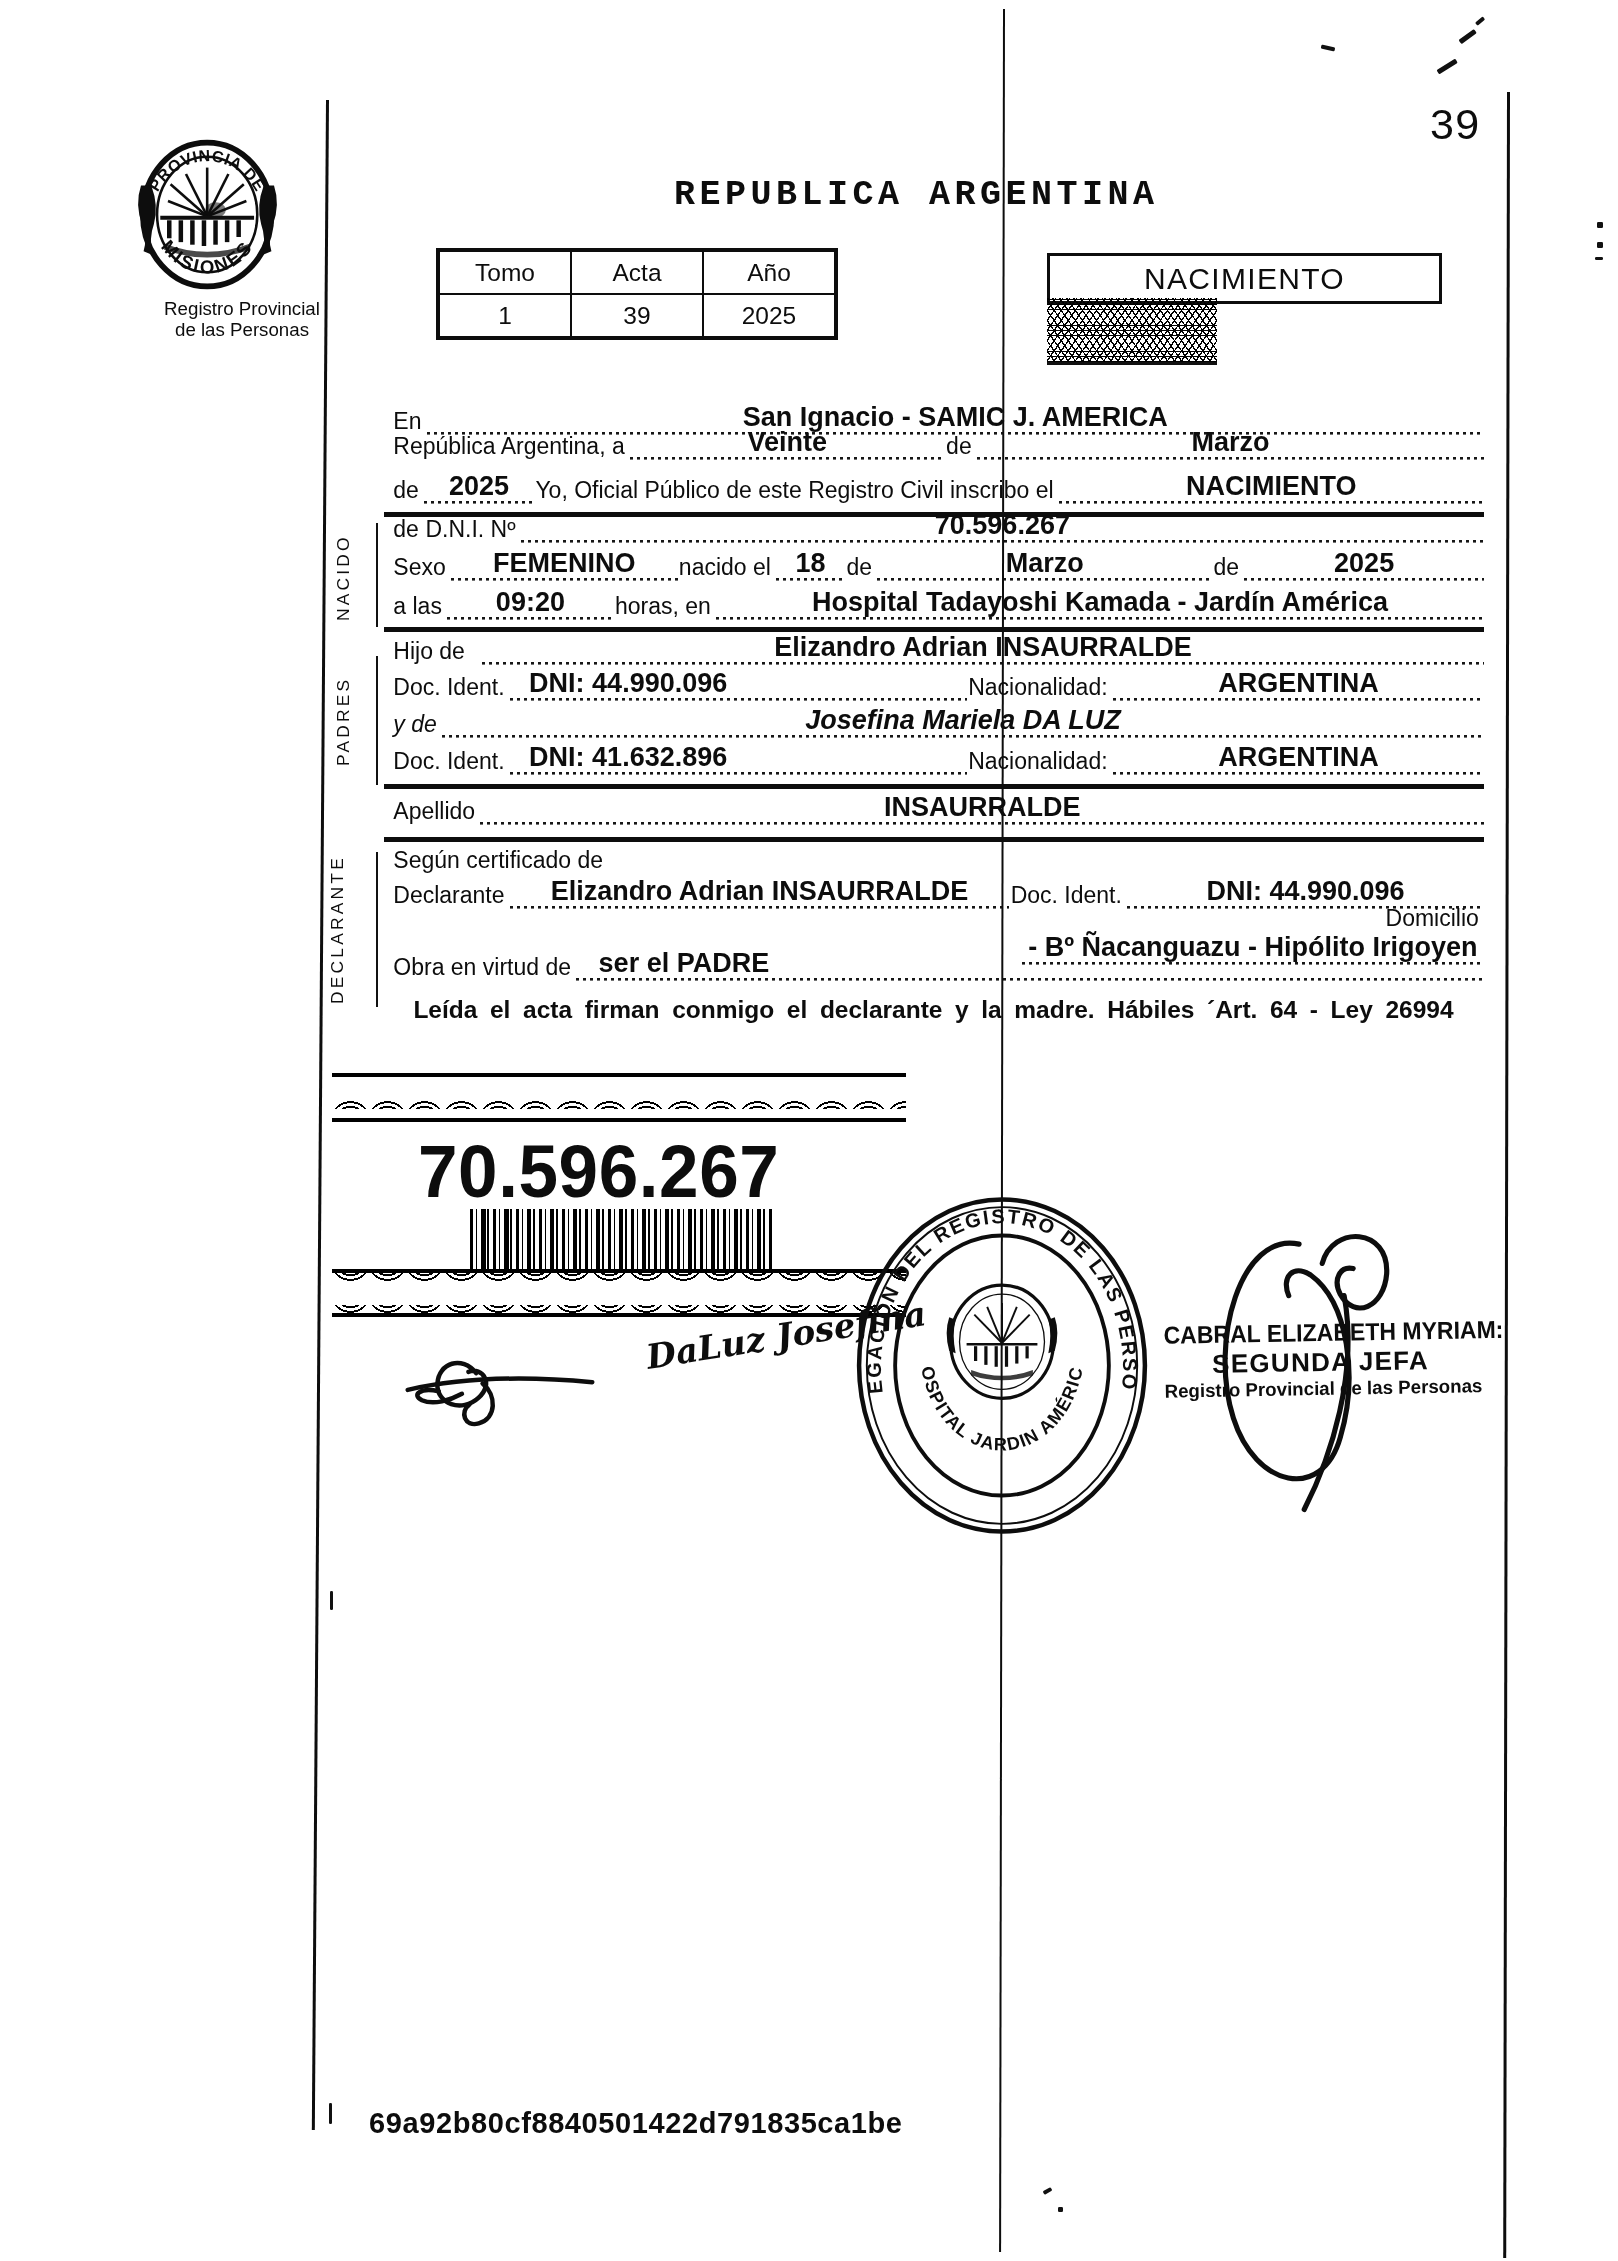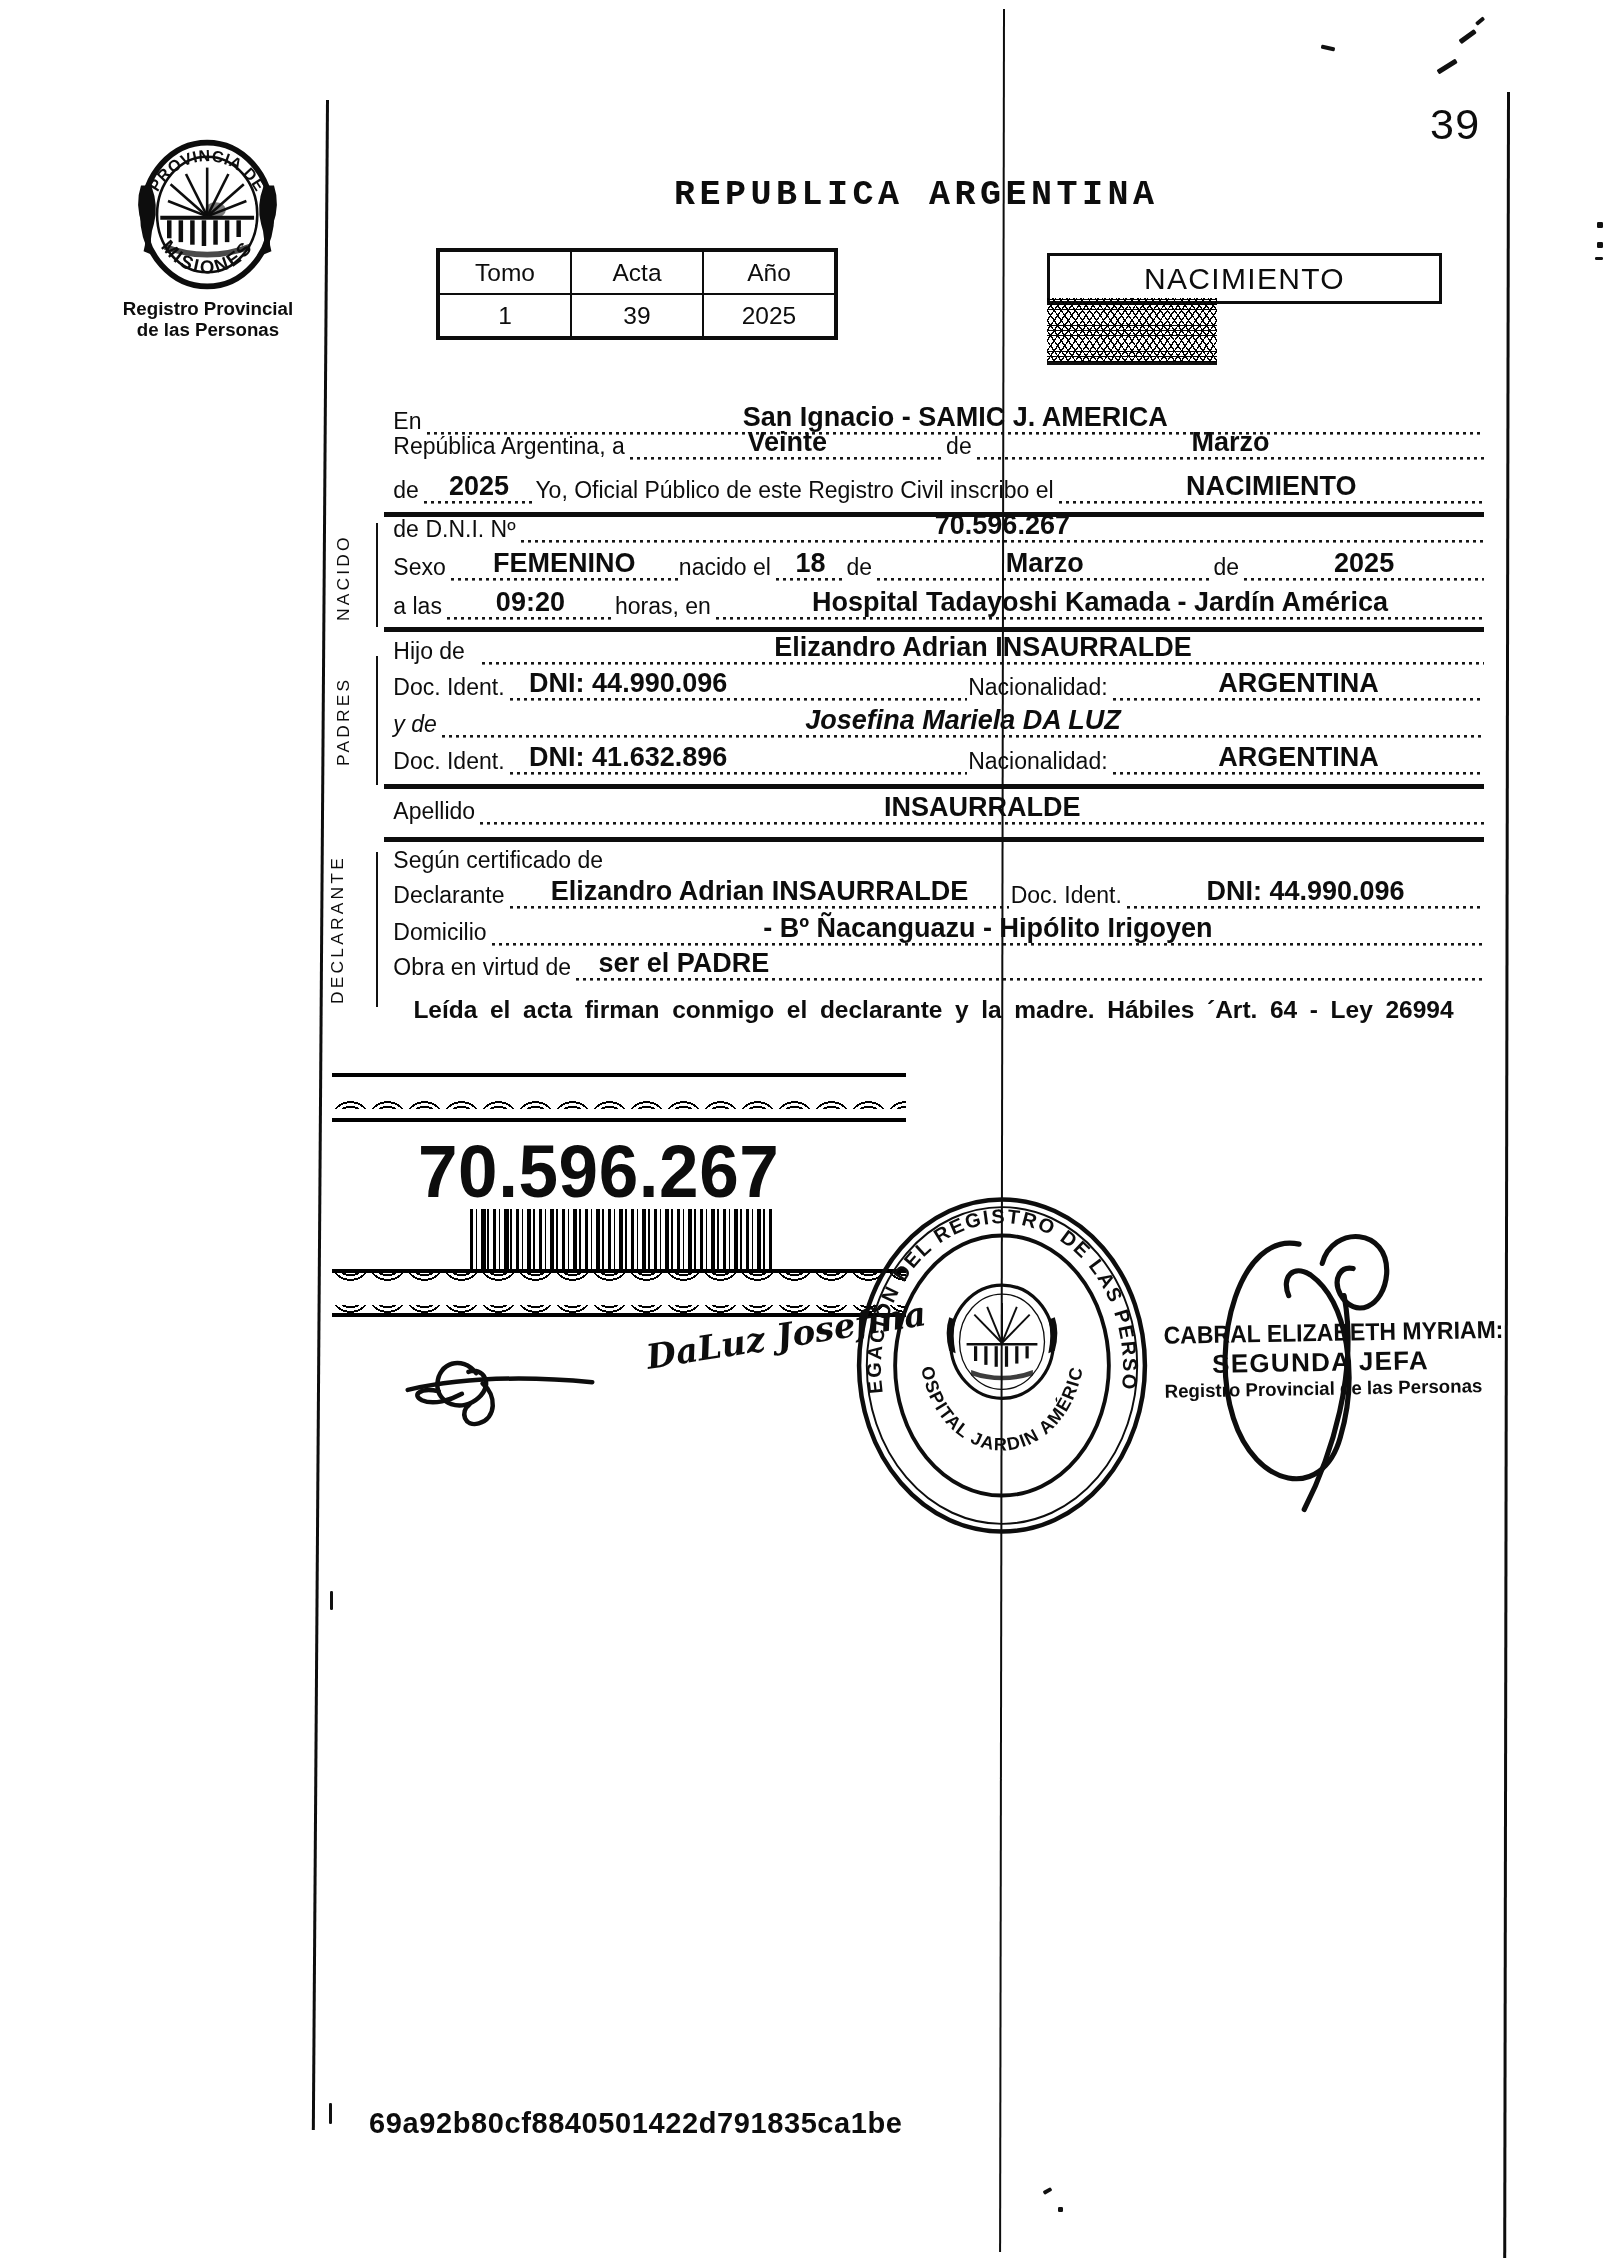--- a/index.html
+++ b/index.html
@@ -20,21 +20,21 @@
           grid-template-rows:1fr 1fr;border:3.2px solid #0d0d0d;background:#fff;}
   .rtable .cell{border:1.9px solid #0d0d0d;display:flex;align-items:center;justify-content:center;
           font-size:24.5px;}
   .act-box{position:absolute;border:3.2px solid #0d0d0d;display:flex;align-items:center;
            justify-content:center;font-size:30px;letter-spacing:1.3px;background:#fff;}
   .hatch{position:absolute;border-bottom:3.2px solid #111;
      background-image:
        repeating-linear-gradient(55deg,#000 0 1.3px,transparent 1.3px 5.8px),
        repeating-linear-gradient(-55deg,#000 0 1.3px,transparent 1.3px 5.8px),
        repeating-linear-gradient(0deg,#000 0 0.6px,transparent 0.6px 5.2px);}
-  .logo-caption{position:absolute;text-align:center;font-weight:700;font-size:18.7px;line-height:21px;}
+  .logo-caption{position:absolute;text-align:center;font-weight:400;font-size:18.7px;line-height:21px;margin-left:34px;}
 
   
   .fl{position:absolute;left:392px;width:1092px;height:41px;display:flex;align-items:flex-end;}
   .lbl{font-size:23px;white-space:nowrap;padding:0 5.2px 0 1.3px;}
   .fill{position:relative;display:flex;align-items:flex-end;justify-content:center;
         background-image:repeating-linear-gradient(90deg,#161616 0 3.2px,transparent 3.2px 7px);
         background-size:100% 2.6px;background-repeat:no-repeat;background-position:0 100%;
         min-width:26px;}
   .val{font-weight:700;font-size:27px;white-space:nowrap;padding:0 6.4px 1.9px;}
   .rule{position:absolute;left:384px;width:1100px;height:4.5px;background:#0d0d0d;}
@@ -263,21 +263,21 @@
 <div class="fl" style="top:868px;">
   <span class="lbl">Declarante</span>
   <span class="fill" style="flex:770;">
       <span class="val">Elizandro Adrian INSAURRALDE</span>
     </span>
   <span class="lbl">Doc. Ident.</span>
   <span class="fill" style="flex:550;">
       <span class="val">DNI: 44.990.096</span>
     </span>
 </div>
-<div class="fl" style="top:905px;">
+<div class="fl" style="top:905px;flex-direction:column;">
   <span class="lbl">Domicilio</span>
   <span class="fill" style="flex:1;">
       <span class="val">- Bº Ñacanguazu - Hipólito Irigoyen</span>
     </span>
 </div>
 <div class="fl" style="top:940px;">
   <span class="lbl">Obra en virtud de</span>
   <span class="fill" style="flex:1;justify-content:flex-start;padding-left:16px;">
       <span class="val">ser el PADRE</span>
     </span>

